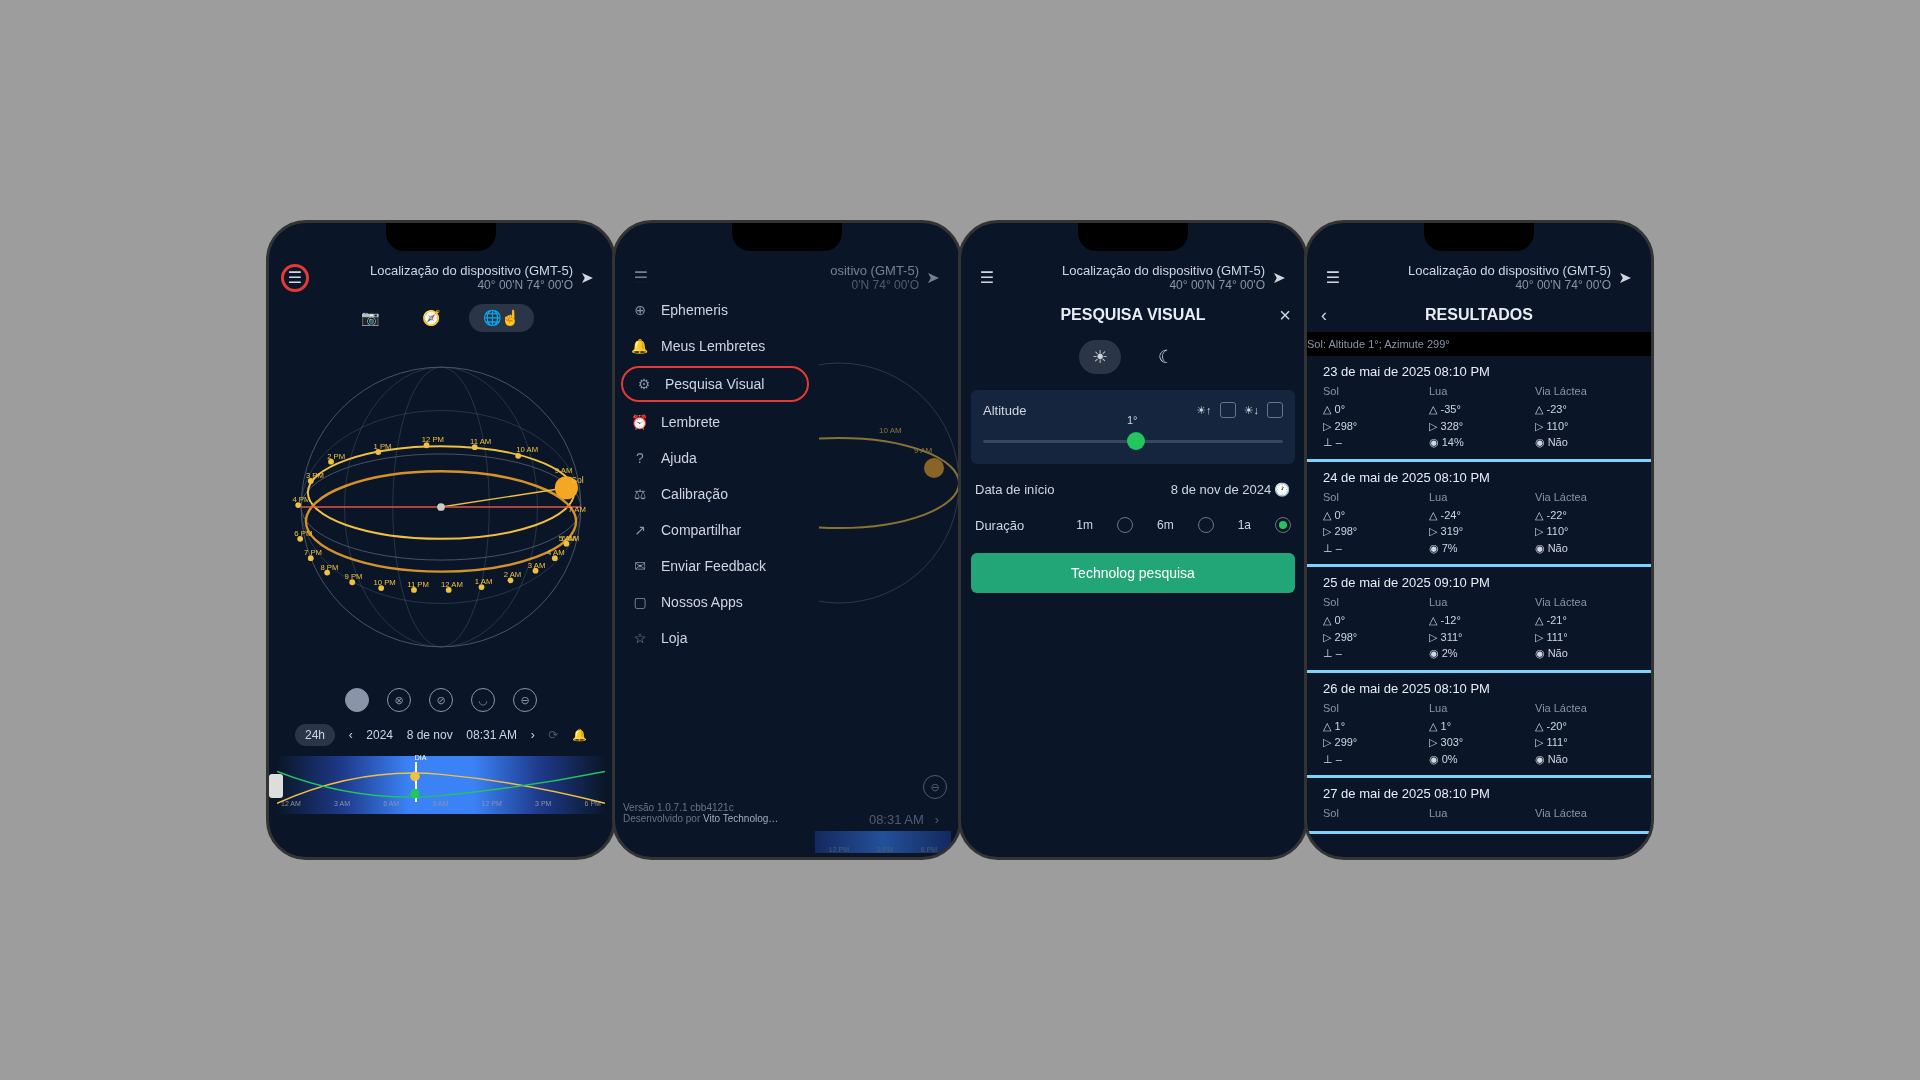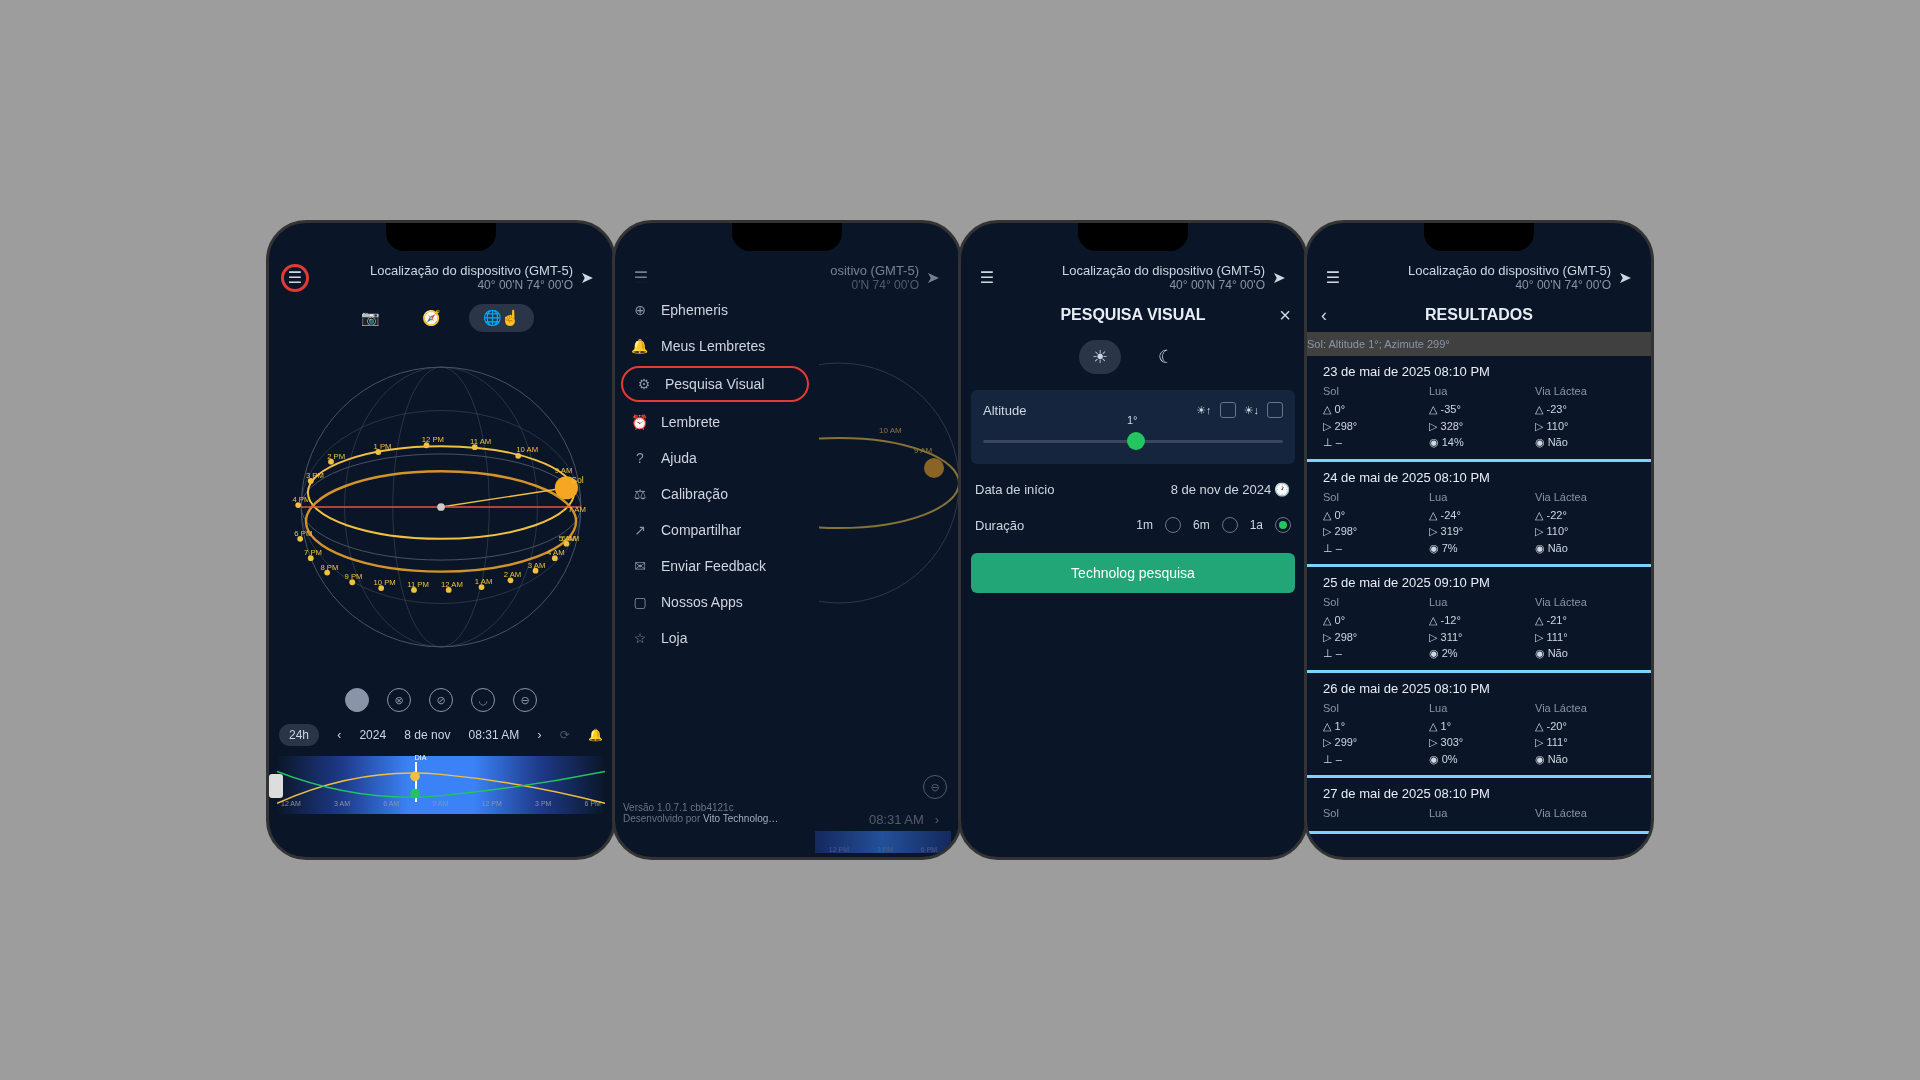--- a/index.html
+++ b/index.html
@@ -14,21 +14,21 @@
 .icon-btn{width:28px;height:28px;display:flex;align-items:center;justify-content:center;font-size:16px;color:#d0d5e0}
 .red-circle{border:3px solid #e53935;border-radius:50%;padding:2px}
 .toolbar{display:flex;gap:14px;justify-content:center;margin:6px 0}
 .tb-btn{padding:5px 14px;border-radius:18px;font-size:15px}
 .tb-active{background:#2a3548}
 .globe-area{height:330px;position:relative;margin:10px 8px;display:flex;align-items:center;justify-content:center}
 .globe-svg{width:100%;height:100%}
 .bottom-icons{display:flex;gap:18px;justify-content:center;padding:6px 0}
 .bi{width:24px;height:24px;border:1.5px solid #8a94a8;border-radius:50%;display:flex;align-items:center;justify-content:center;font-size:11px;color:#8a94a8}
 .bi.solid{background:#8a94a8}
-.datebar{display:flex;align-items:center;justify-content:space-between;padding:6px 10px;font-size:12px}
+.datebar{display:flex;align-items:center;justify-content:space-between;padding:6px 26px;font-size:12px}
 .datebar .pill{background:#2a3548;padding:4px 10px;border-radius:14px}
 .timeline{height:58px;margin:4px 8px;background:linear-gradient(to right,#0a1628 0%,#1e3a8a 20%,#3b82f6 40%,#3b82f6 60%,#1e3a8a 80%,#0a1628 100%);border-radius:4px;position:relative}
 .tl-labels{display:flex;justify-content:space-between;font-size:7px;color:#8a94a8;padding:44px 4px 0}
 .menu-overlay{position:absolute;top:55px;left:0;width:200px;height:560px;background:rgba(10,22,40,0.96);padding:14px 0;border-radius:0 0 0 30px}
 .menu-item{display:flex;align-items:center;gap:12px;padding:10px 16px;font-size:14px;color:#d0d5e0}
 .menu-item.hl{border:2.5px solid #e53935;border-radius:22px;margin:2px 6px;padding:8px 12px}
 .menu-ico{width:18px;text-align:center;font-size:14px;color:#8a94a8}
 .ver{position:absolute;bottom:14px;left:8px;font-size:10px;color:#6a7488}
 .section-title{text-align:center;font-size:16px;font-weight:600;color:#e8ecf4;padding:6px 0}
 .title-row{display:flex;align-items:center;padding:2px 14px;position:relative}
@@ -39,25 +39,25 @@
 .sm-active{background:#2a3548}
 .panel{background:#15253d;margin:8px 10px;padding:12px;border-radius:6px}
 .panel-hd{display:flex;justify-content:space-between;align-items:center;font-size:13px;margin-bottom:10px}
 .chk-grp{display:flex;gap:8px;align-items:center}
 .chk{width:16px;height:16px;border:1.5px solid #6a7488;border-radius:3px}
 .slider{position:relative;height:24px;margin-top:6px}
 .slider-track{height:3px;background:#3a4560;border-radius:2px;position:absolute;top:12px;left:0;right:0}
 .slider-thumb{width:18px;height:18px;background:#22c55e;border-radius:50%;position:absolute;top:4px}
 .slider-label{position:absolute;top:-14px;font-size:11px;color:#d0d5e0}
 .row{display:flex;justify-content:space-between;align-items:center;padding:10px 14px;font-size:13px}
-.radio-grp{display:flex;gap:12px;align-items:center;font-size:12px}
+.radio-grp{display:flex;gap:24px;align-items:center;font-size:12px}
 .radio{width:16px;height:16px;border:1.5px solid #6a7488;border-radius:50%;display:flex;align-items:center;justify-content:center}
 .radio.on::after{content:"";width:8px;height:8px;background:#22c55e;border-radius:50%}
 .run-btn{background:#22a577;color:#fff;text-align:center;padding:12px;margin:10px;border-radius:6px;font-size:14px;font-weight:500}
-.results-header{background:#404040;padding:6px 0;font-size:11px;color:#8a94a8}
+.results-header{background:#000000;padding:6px 0;font-size:11px;color:#8a94a8}
 .result{padding:8px 16px;border-bottom:3px solid #7dd3fc}
 .result-date{font-size:13px;color:#e8ecf4;margin-bottom:6px}
 .result-cols{display:flex;gap:6px}
 .rcol{flex:1}
 .rcol-h{font-size:11px;color:#8a94a8;margin-bottom:4px}
 .rcol-v{font-size:11px;color:#d0d5e0;line-height:1.5}
 .rcol-v span{display:block}
 .bg-dim{opacity:0.55}
 .globe-mini{position:absolute;top:60px;right:0;bottom:0;width:140px;overflow:hidden}
 </style>

